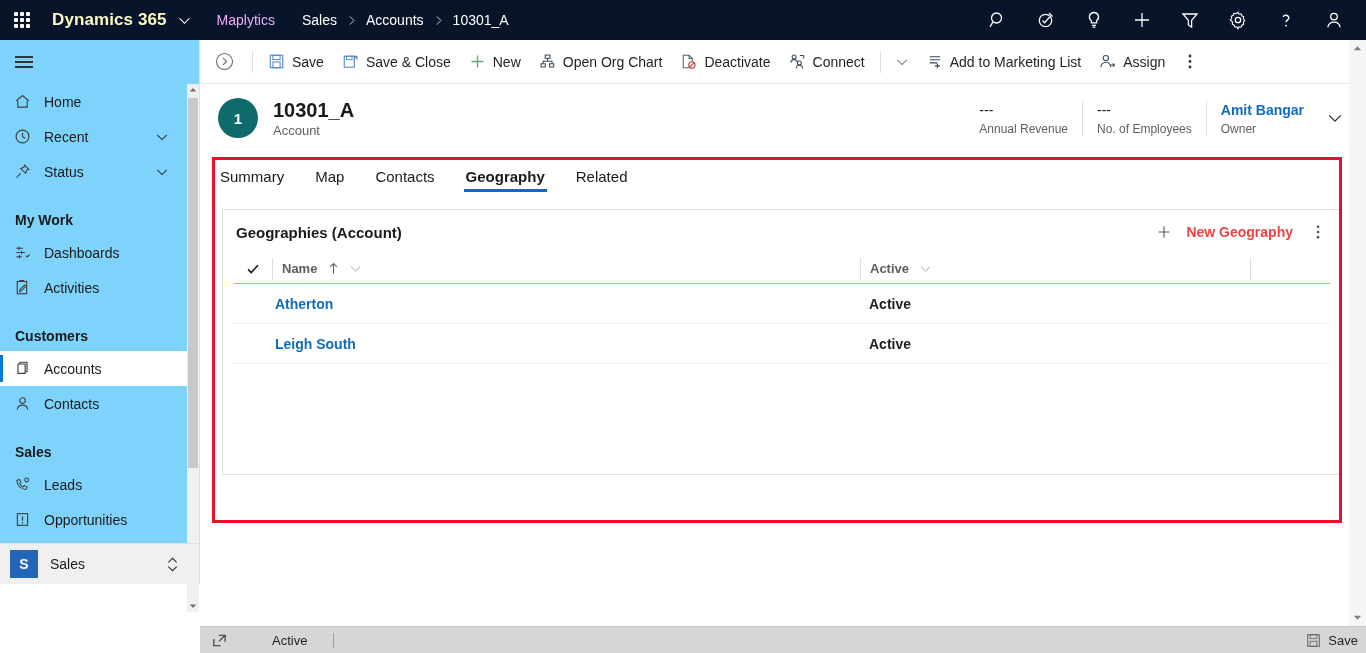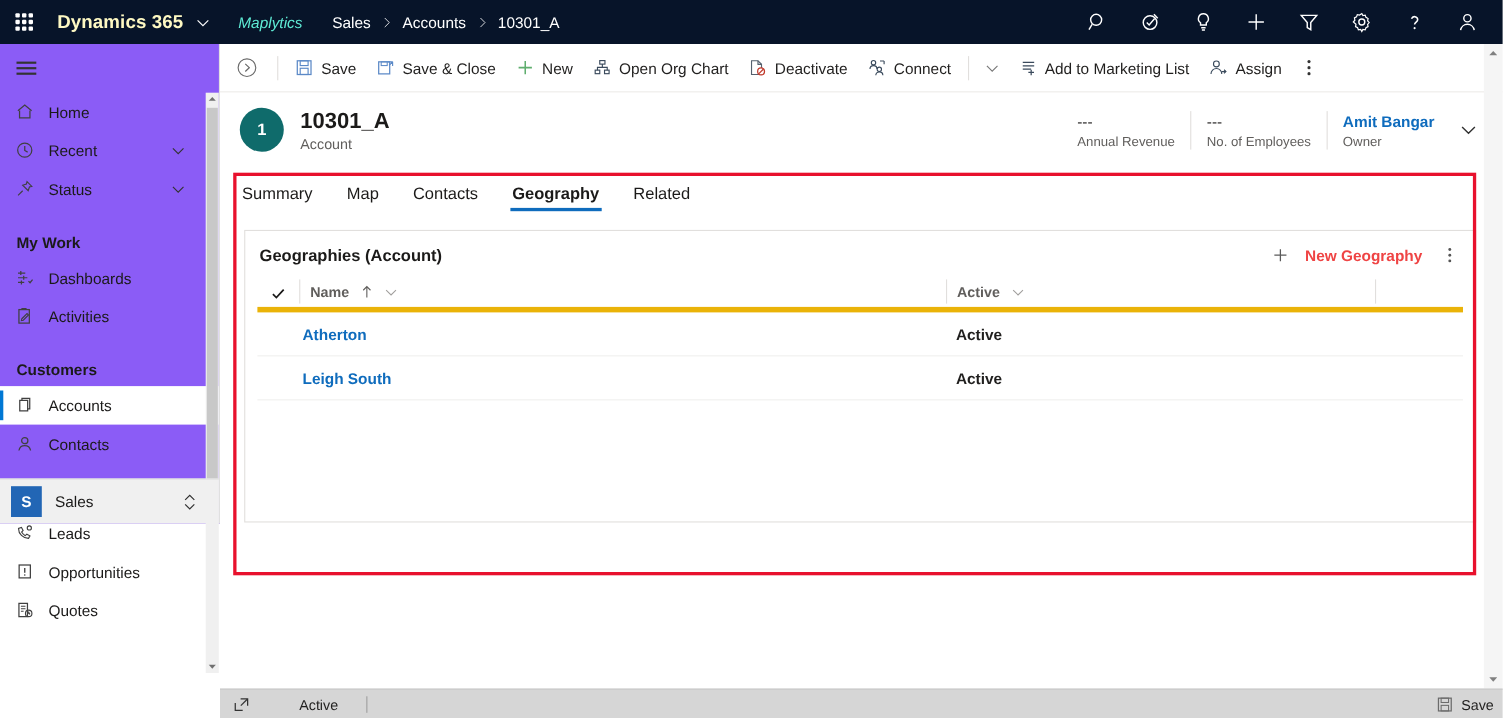--- a/index.html
+++ b/index.html
@@ -31,40 +31,40 @@
   }
   .waffle-grid i { background: #ffffff; width: 4px; height: 4px; border-radius: 1px; display: block; }
   .brand {
     font-size: 17px; font-weight: bold;
     letter-spacing: .1px;
     margin-left: 8px; color: #fef9c3;
     cursor: pointer;
   }
   .brand-caret { margin-left: 11px; cursor: pointer; display: flex; align-items: center; }
   .crumbs { display: flex; align-items: center; margin-left: 26px; font-size: 14px; }
-  .crumbs .app { color: #5eead4; cursor: pointer; font-style: italic; }
+  .crumbs .app { color: #f0abfc; cursor: pointer; }
   .crumbs .sep { margin: 0 9px; opacity: .85; display: flex; align-items: center; }
   .crumbs .item { color: #fff; cursor: pointer; margin-left: 27px; }
   .crumbs .item.first { margin-left: 27px; }
   .crumbs .item.tail { margin-left: 0; }
   .topbar-right {
     margin-left: auto; display: flex; align-items: center;
     height: 40px; padding-right: 8px;
   }
   .tb-icon {
     width: 48px; height: 40px;
     display: flex; align-items: center; justify-content: center;
     cursor: pointer;
   }
 
   
   .sidebar {
     position: absolute; top: 40px; left: 0;
-    width: 200px; height: 436px;
-    background: #8b5cf6;
+    width: 200px; height: 544px;
+    background: #7dd3fc;
     border-right: 1px solid #e0e0e0;
   }
   .hamburger {
     height: 44px; display: flex; align-items: center;
     padding-left: 15px; cursor: pointer;
   }
   .hamburger .bars { width: 18px; }
   .hamburger .bars i { display: block; height: 1.5px; background: #333; margin: 3.5px 0; }
   .nav-scroll {
     height: 528px; overflow: hidden; position: relative;
@@ -204,22 +204,22 @@
   .grid-title { font-size: 15px; color: #1b1a19; }
   .grid-actions { margin-left: auto; display: flex; align-items: center; }
   .grid-newbtn {
     display: flex; align-items: center; height: 32px;
     padding: 0 10px; font-size: 14px; color: #ef4444; cursor: pointer;
   }
   .grid-newbtn .plus { margin-right: 14px; display: flex; }
   .grid-ovf { width: 30px; height: 32px; display: flex; align-items: center; justify-content: center; cursor: pointer; }
   .grid-table { margin: 0 11px; }
   .ghr {
-    display: flex; height: 30px;
-    border-bottom: 5px solid #eab308;
+    display: flex; align-items: center; height: 30px;
+    border-bottom: 1px solid #eab308;
   }
   .gh-check {
     width: 38px; display: flex; align-items: center; justify-content: center;
     cursor: pointer; color: #1b1a19; flex: none;
   }
   .gh-cell {
     display: flex; align-items: center; font-size: 13px; color: #605e5c;
     border-left: 1px solid #e1dfdd; height: 22px; padding-left: 9px; cursor: pointer;
   }
   .gh-cell.name { width: 588px; flex: none; }

